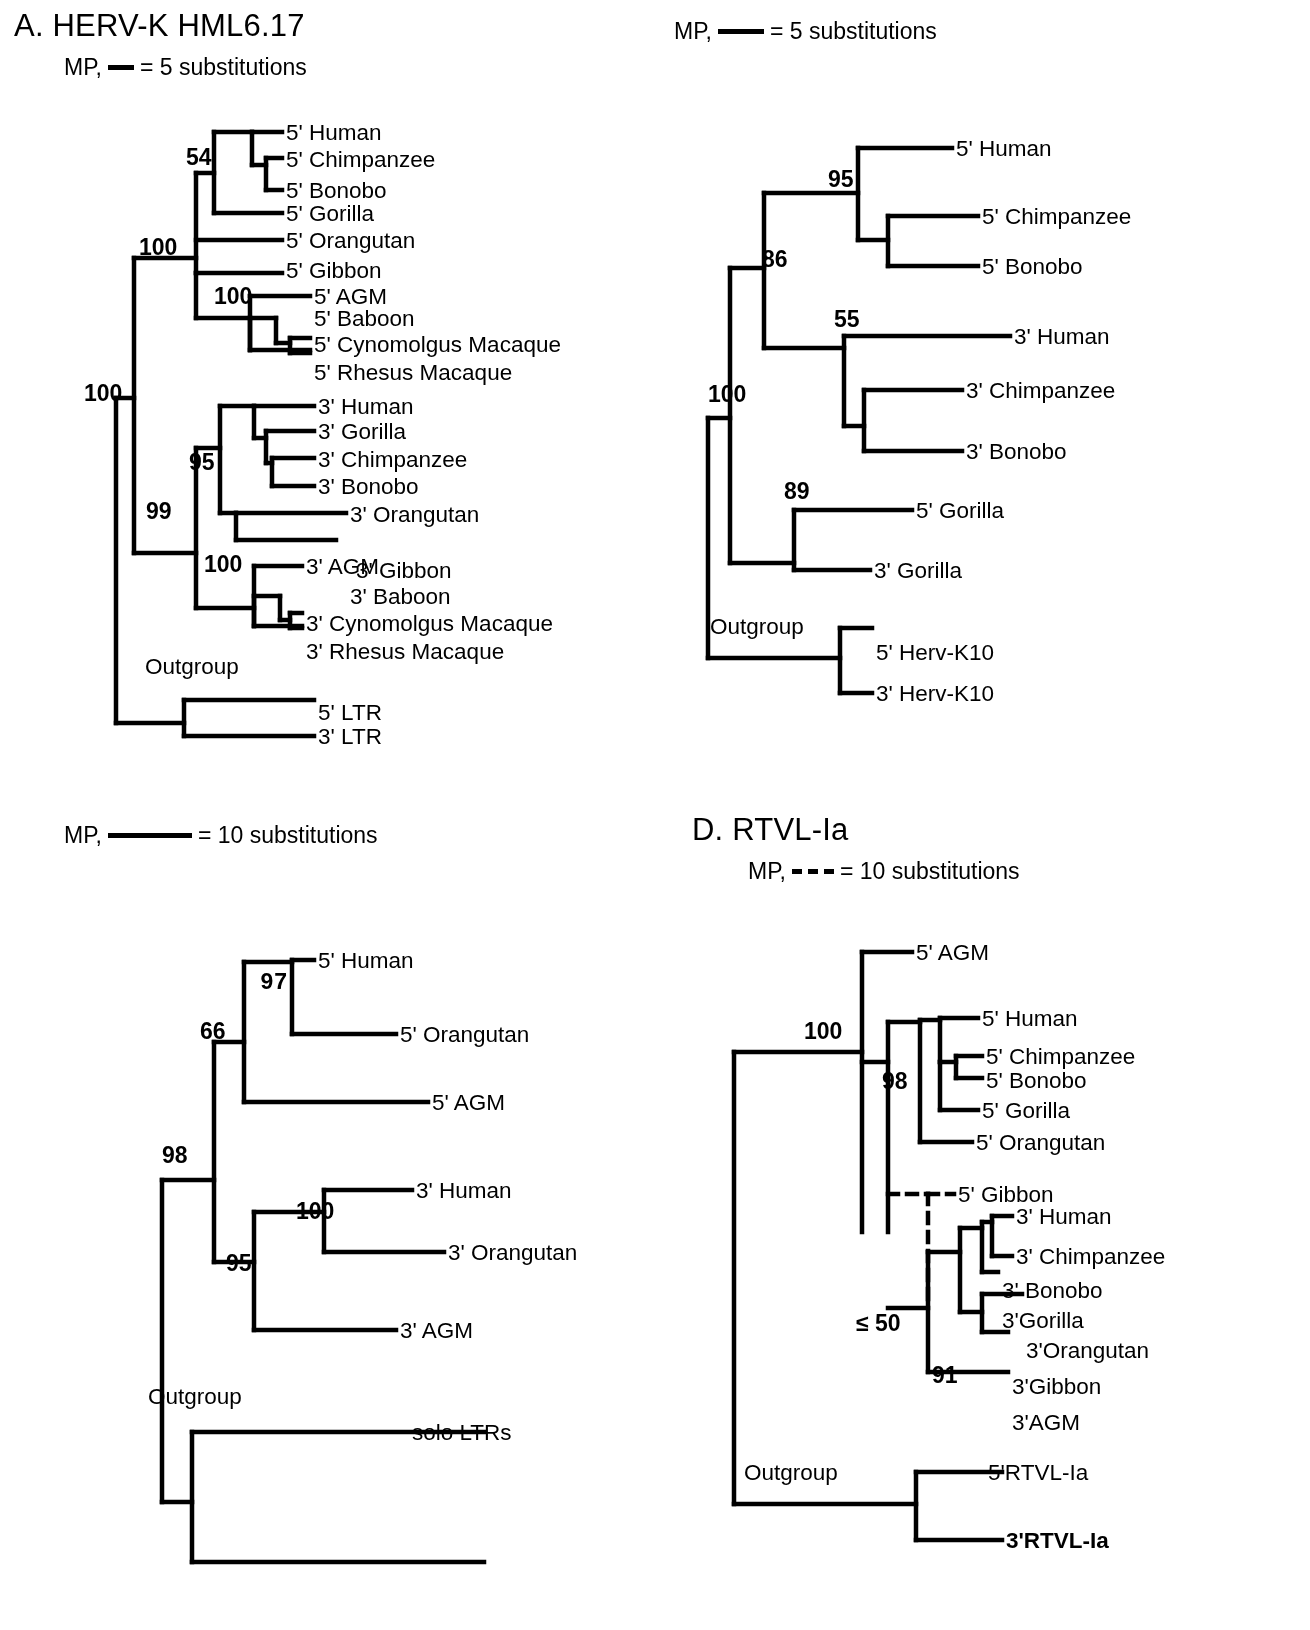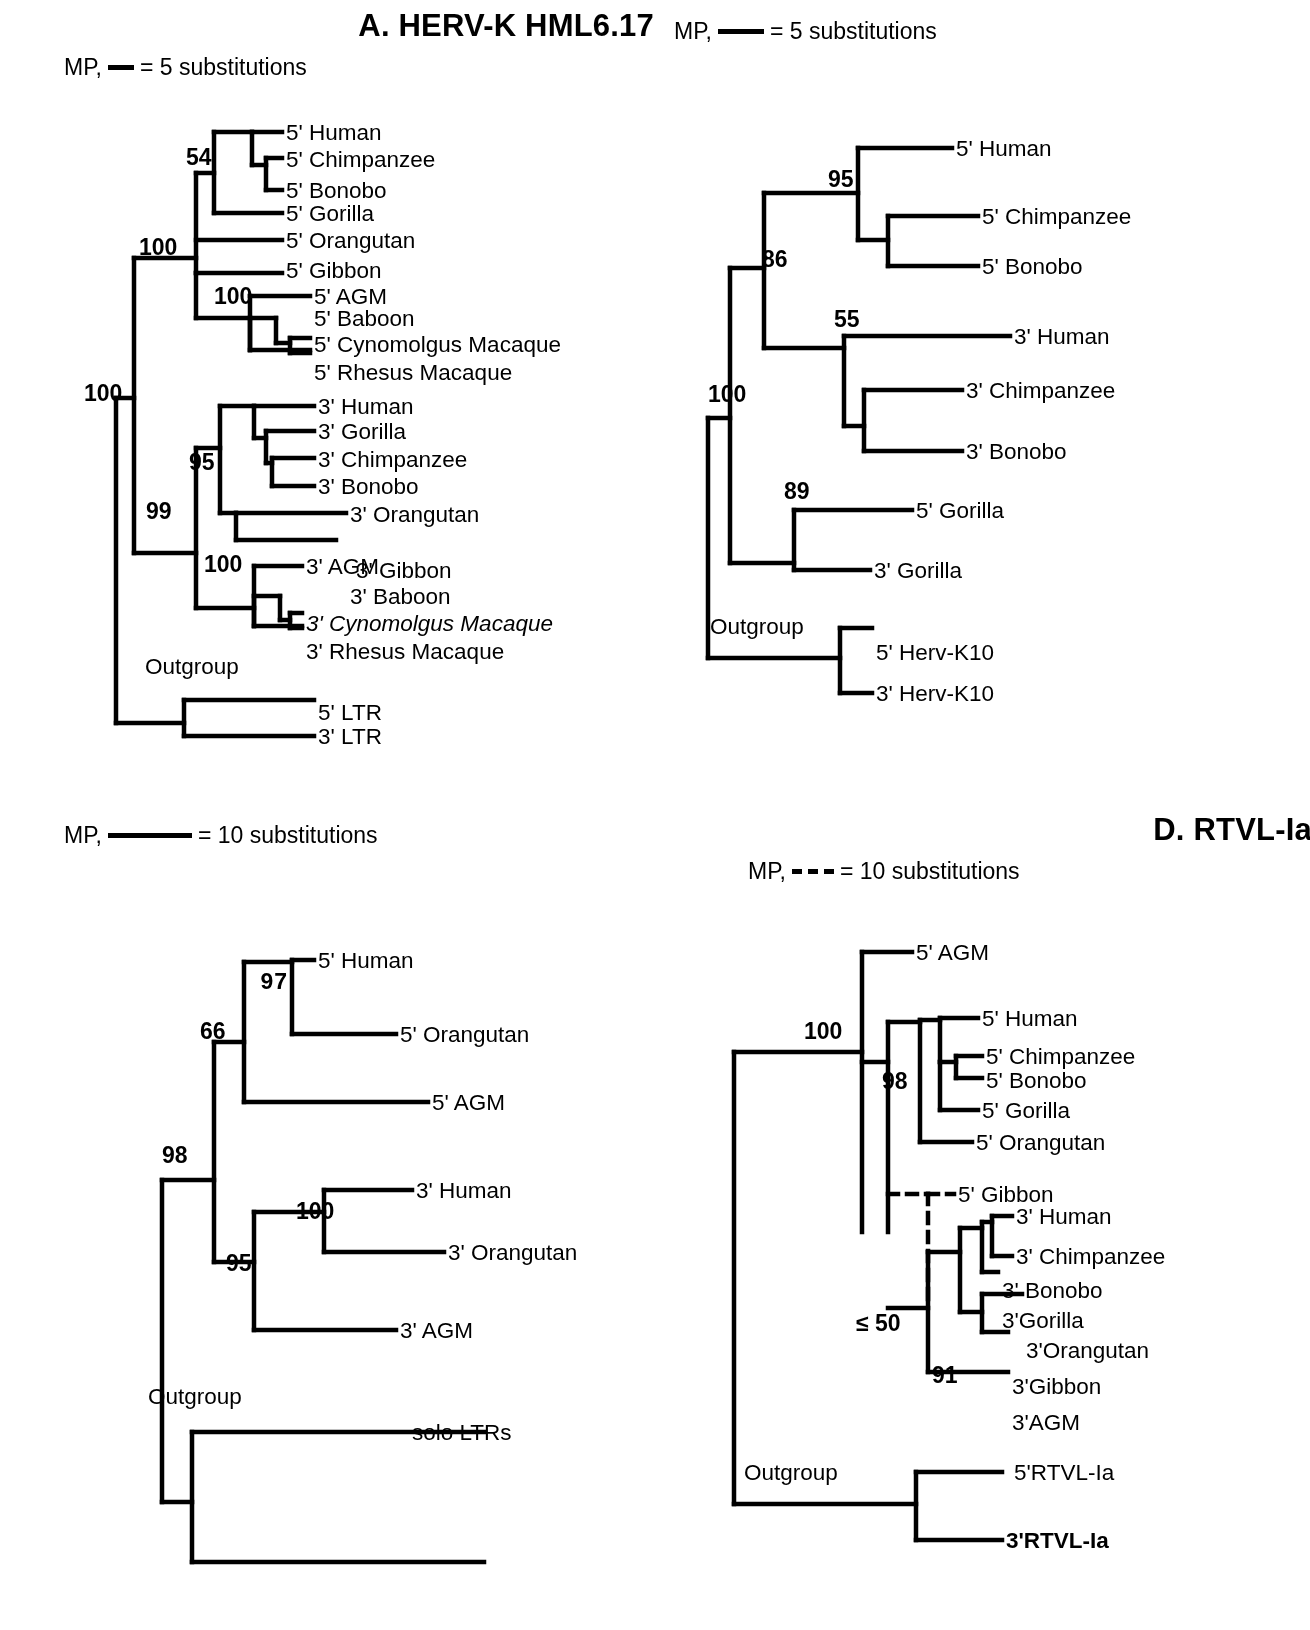--- a/index.html
+++ b/index.html
@@ -1,18 +1,18 @@
 <!DOCTYPE html>
 <html><head>
 <meta charset="utf-8">
 <style>
   html,body{margin:0;padding:0;background:#fff;}
   body{width:1310px;height:1630px;font-family:"Liberation Sans",sans-serif;color:#000;position:relative;overflow:hidden;}
   .panel{position:absolute;}
-  .ptitle{font-size:31px;font-weight:bold;letter-spacing:0.2px;white-space:nowrap;text-align:right;}
+  .ptitle{font-size:31px;font-weight:normal;letter-spacing:0.2px;white-space:nowrap;}
   .psub{font-size:23px;white-space:nowrap;display:flex;align-items:center;gap:6px;}
   .scalebar{display:inline-block;height:5px;background:#000;}
   .scalebar.dashed{height:0;border-top:5px dashed #000;background:none;}
   .leaf{position:absolute;font-size:22.5px;white-space:nowrap;line-height:1;}
   .boot{position:absolute;font-size:23px;font-weight:bold;white-space:nowrap;line-height:1;}
   .og{position:absolute;font-size:22.5px;white-space:nowrap;line-height:1;}
   svg{position:absolute;left:0;top:0;overflow:visible;}
   .tree{position:absolute;}
 </style>
 </head>
@@ -125,21 +125,21 @@
     <div class="leaf" style="left:300px;top:326px;">5' Cynomolgus Macaque</div>
     <div class="leaf" style="left:300px;top:354px;">5' Rhesus Macaque</div>
     <div class="leaf" style="left:304px;top:388px;">3' Human</div>
     <div class="leaf" style="left:304px;top:413px;">3' Gorilla</div>
     <div class="leaf" style="left:304px;top:441px;">3' Chimpanzee</div>
     <div class="leaf" style="left:304px;top:468px;">3' Bonobo</div>
     <div class="leaf" style="left:336px;top:496px;">3' Orangutan</div>
     <div class="leaf" style="left:342px;top:524px;margin-top:28px;">3' Gibbon</div>
     <div class="leaf" style="left:292px;top:548px;">3' AGM</div>
     <div class="leaf" style="left:292px;top:578px;margin-left:44px;">3' Baboon</div>
-    <div class="leaf" style="left:292px;top:605px;font-style:italic;">3' Cynomolgus Macaque</div>
+    <div class="leaf" style="left:292px;top:605px;">3' Cynomolgus Macaque</div>
     <div class="leaf" style="left:292px;top:633px;">3' Rhesus Macaque</div>
     <div class="leaf" style="left:304px;top:682px;margin-top:12px;">5' LTR</div>
     <div class="leaf" style="left:304px;top:718px;">3' LTR</div>
   </div>
 </div>
 
 <div class="panel" style="left:612px;top:8px;width:690px;height:740px;">
   <div class="psub" style="margin-left:62px;margin-top:10px;">
     <span>MP,</span>
     <span class="scalebar" style="width:46px;"></span>
@@ -338,16 +338,16 @@
     <div class="leaf" style="left:290px;top:288px;">5' Gorilla</div>
     <div class="leaf" style="left:284px;top:320px;">5' Orangutan</div>
     <div class="leaf" style="left:266px;top:372px;">5' Gibbon</div>
     <div class="leaf" style="left:324px;top:394px;">3' Human</div>
     <div class="leaf" style="left:324px;top:434px;">3' Chimpanzee</div>
     <div class="leaf" style="left:310px;top:468px;">3' Bonobo</div>
     <div class="leaf" style="left:310px;top:498px;">3'Gorilla</div>
     <div class="leaf" style="left:334px;top:528px;">3'Orangutan</div>
     <div class="leaf" style="left:320px;top:564px;">3'Gibbon</div>
     <div class="leaf" style="left:320px;top:600px;">3'AGM</div>
-    <div class="leaf" style="left:322px;top:650px;">5'RTVL-Ia</div>
+    <div class="leaf" style="left:296px;top:650px;">5'RTVL-Ia</div>
     <div class="leaf" style="left:314px;top:718px;font-weight:bold;">3'RTVL-Ia</div>
   </div>
 </div>
 
 </body></html>

